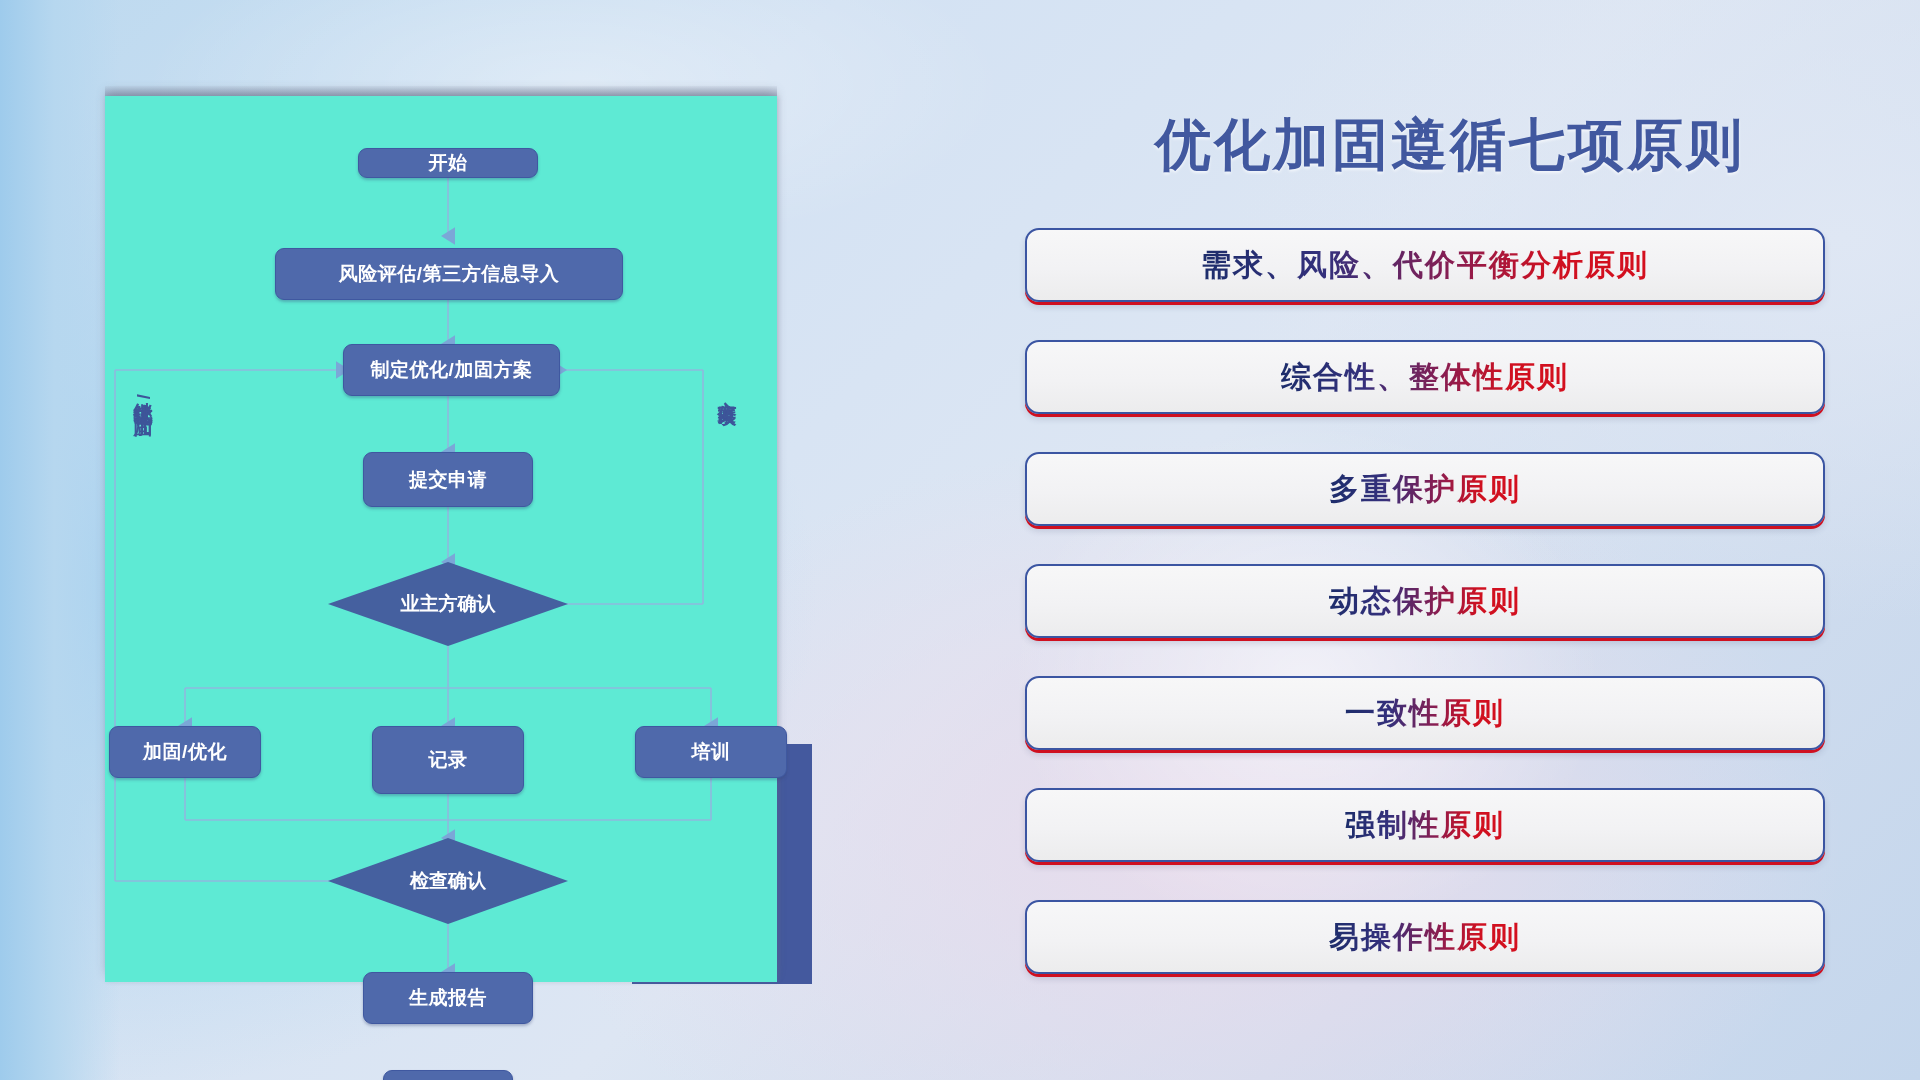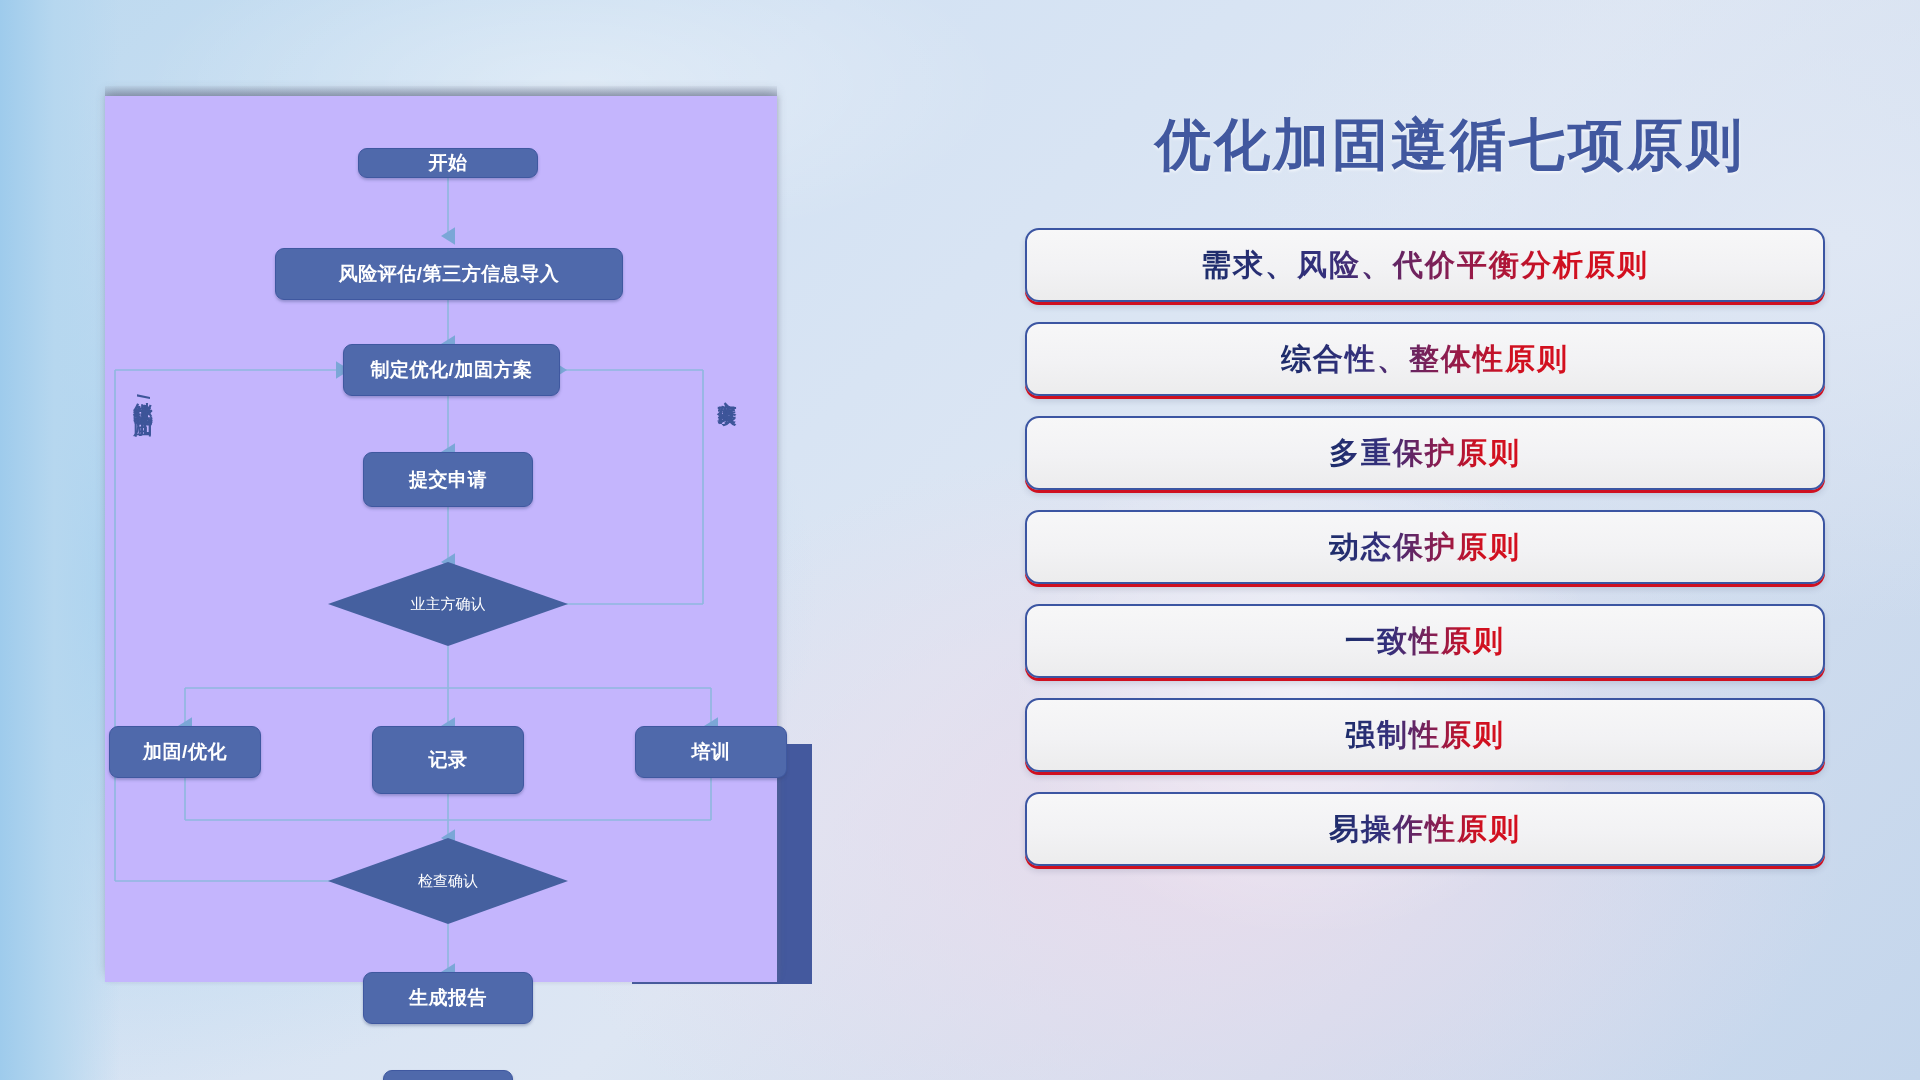--- a/index.html
+++ b/index.html
@@ -29,21 +29,21 @@
     background:linear-gradient(90deg,#9ecbec 0%, #b6d7ef 45%, rgba(200,220,240,0) 100%);
   }
 
   
   #accent-rect{
     position:absolute; left:632px; top:744px; width:180px; height:240px;
     background:#44599e;
   }
   #flow-card{
     position:absolute; left:105px; top:96px; width:672px; height:886px;
-    background:#c4b5fd;
+    background:#5eead4;
     box-shadow:0 -6px 10px -2px rgba(90,100,120,.45), 2px 0 4px rgba(120,130,150,.18);
   }
   #flow-card::before{
     content:""; position:absolute; left:0; top:-10px; width:100%; height:10px;
     background:linear-gradient(180deg, rgba(150,160,180,.10), rgba(120,130,155,.55));
   }
   #flow-svg{ position:absolute; left:0; top:0; }
 
   
   .node{
@@ -55,21 +55,21 @@
     color:#ffffff;
     font-weight:bold;
     font-size:19px;
     letter-spacing:.5px;
     box-shadow:0 2px 3px rgba(55,70,120,.35);
     white-space:nowrap;
   }
   .diamond{
     position:absolute;
     display:flex; align-items:center; justify-content:center;
-    color:#fff; font-weight:normal; font-size:15px;
+    color:#fff; font-weight:bold; font-size:19px;
     background:#45609f;
     clip-path:polygon(50% 0,100% 50%,50% 100%,0 50%);
     box-shadow:none;
   }
   .vlabel{
     position:absolute;
     writing-mode:vertical-rl;
     color:#3d5599;
     font-weight:bold;
     font-size:19px;
@@ -83,21 +83,21 @@
     position:absolute; left:155px; top:108px;
     font-size:56px; font-weight:bold; color:#41589f;
     letter-spacing:3px;
     text-shadow:0 2px 3px rgba(255,255,255,.65);
   }
   #principles{
     position:absolute; left:25px; top:228px; width:800px;
   }
   .principle{
     position:relative;
-    height:74px; margin-bottom:20px;
+    height:74px; margin-bottom:38px;
     background:linear-gradient(180deg,#f7f7f8 0%,#f2f2f4 55%,#ececed 100%);
     border:2px solid #3b55a2;
     border-radius:14px;
     display:flex; align-items:center; justify-content:center;
     box-shadow:0 3px 0 0 #cf1020, 0 5px 6px rgba(60,70,110,.18);
   }
   .principle-label{
     font-size:30px; font-weight:bold; letter-spacing:2px;
     background:linear-gradient(90deg,#1d2d6b 0%, #34307c 28%, #8e1c4e 58%, #cf1020 78%, #d40f1e 100%);
     -webkit-background-clip:text; background-clip:text;

